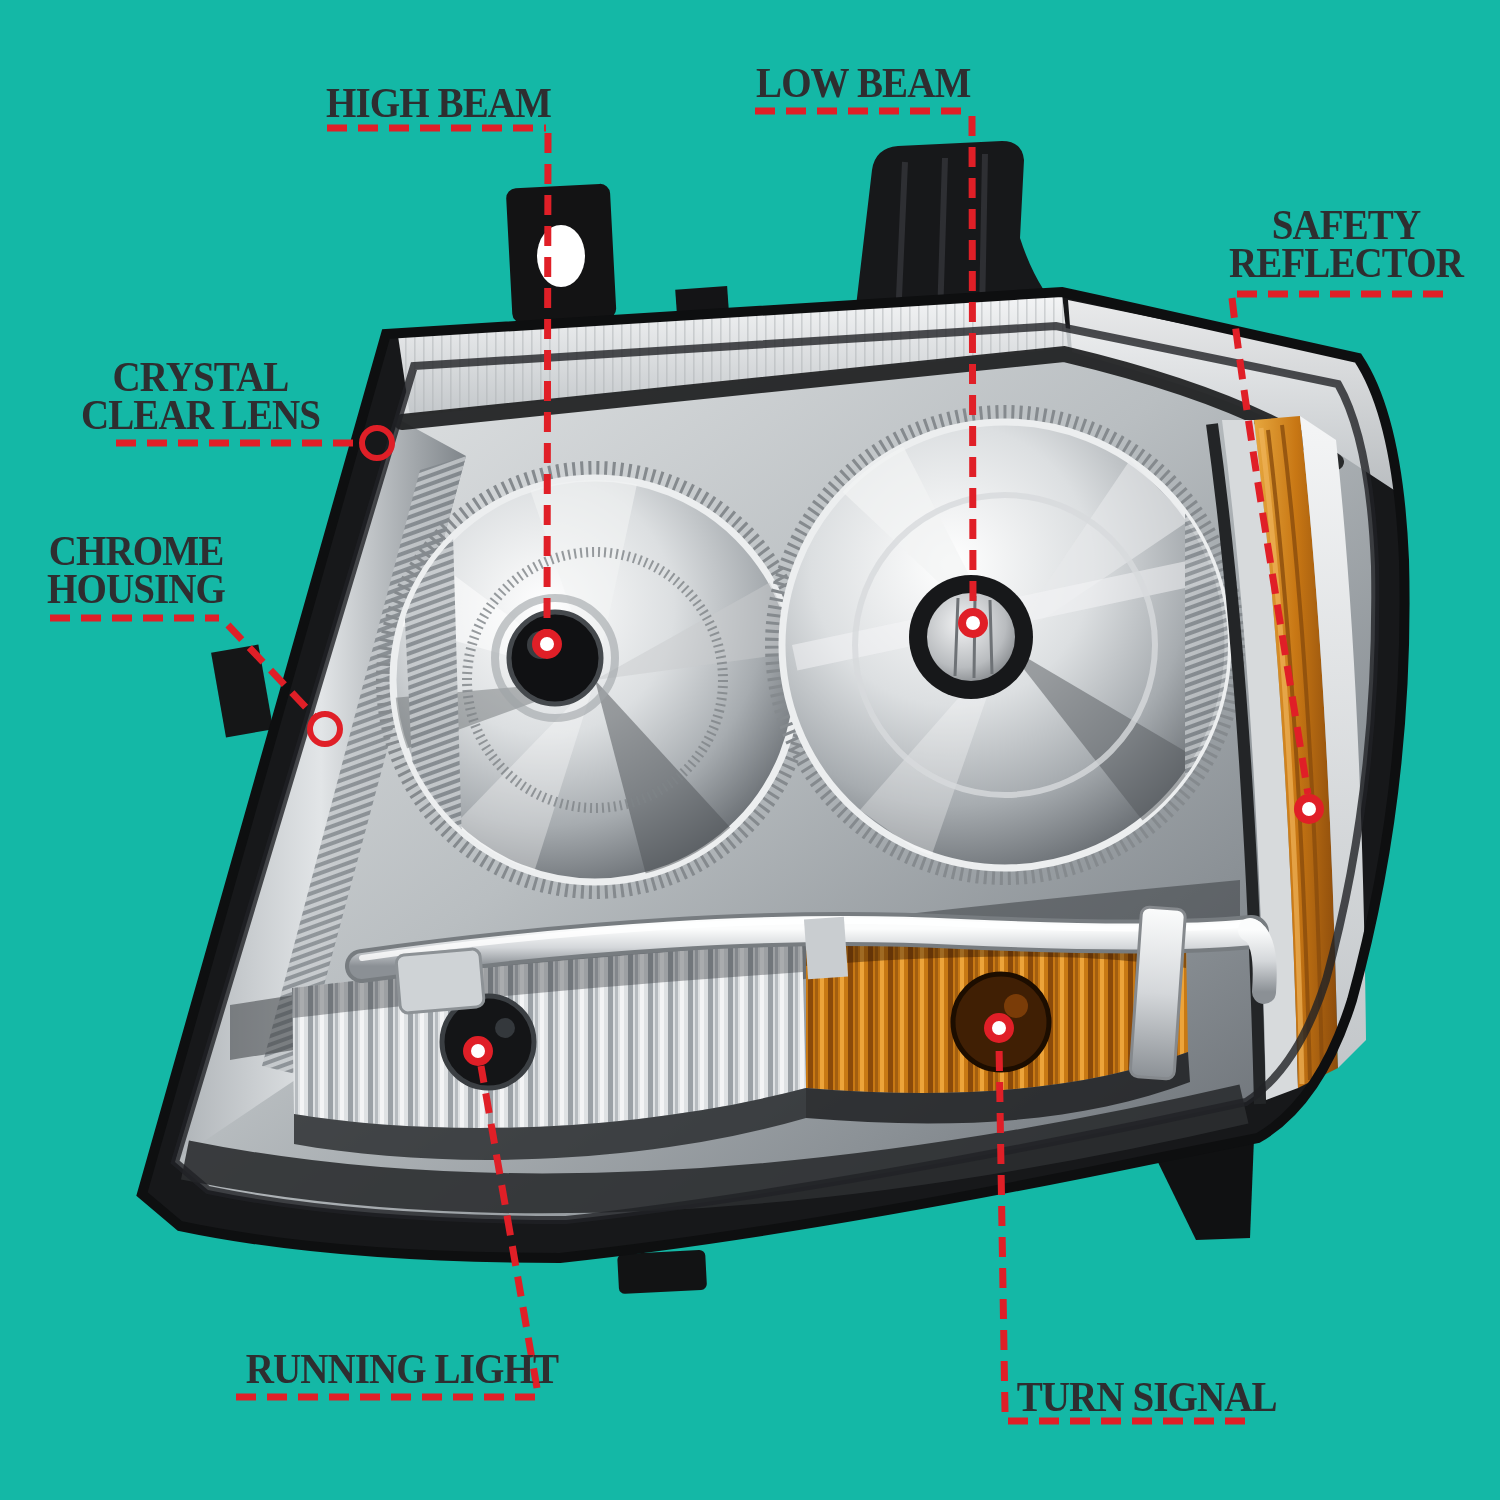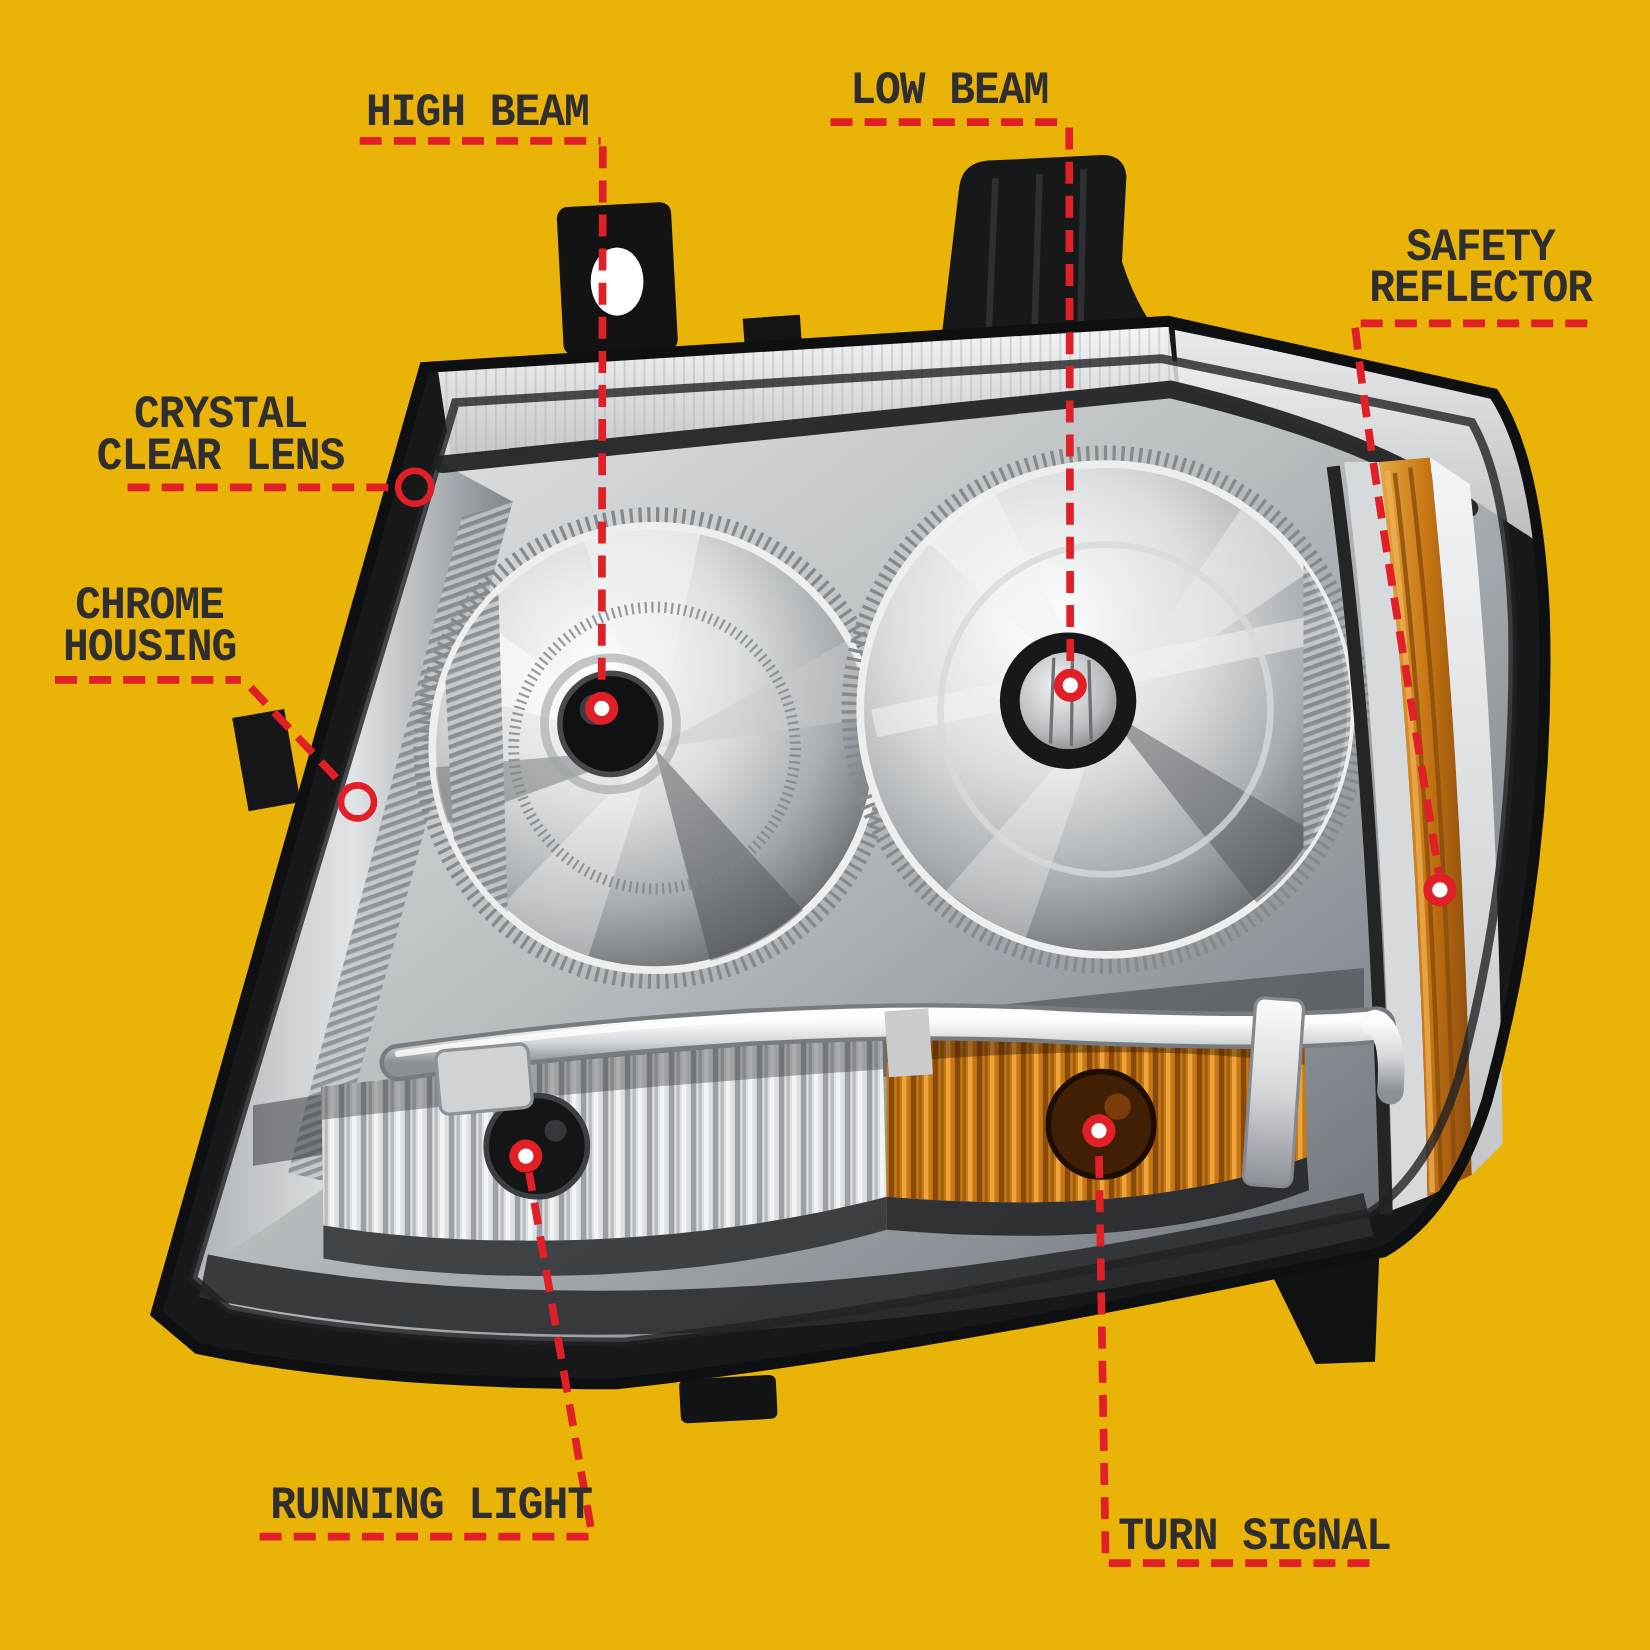--- a/index.html
+++ b/index.html
@@ -1,17 +1,17 @@
 <!DOCTYPE html>
 <html><head>
 <meta charset="utf-8">
 <style>
   html,body{margin:0;padding:0;background:#ffffff;}
-  .stage{position:relative;width:1500px;height:1500px;background:#eab308;overflow:hidden;
-         font-family:Liberation Mono, monospace;}
+  .stage{position:relative;width:1500px;height:1500px;background:#14b8a6;overflow:hidden;
+         font-family:Liberation Serif, serif;}
   .art{position:absolute;left:0;top:0;width:1500px;height:1500px;}
   .callout{position:absolute;font-weight:bold;color:#2e2e30;font-size:42px;line-height:38px;
            text-align:center;letter-spacing:-1px;transform:scaleX(.93);transform-origin:center top;}
   .callout span{display:block;white-space:nowrap;}
 </style>
 </head>
 <body>
 
 <div class="stage">
 

